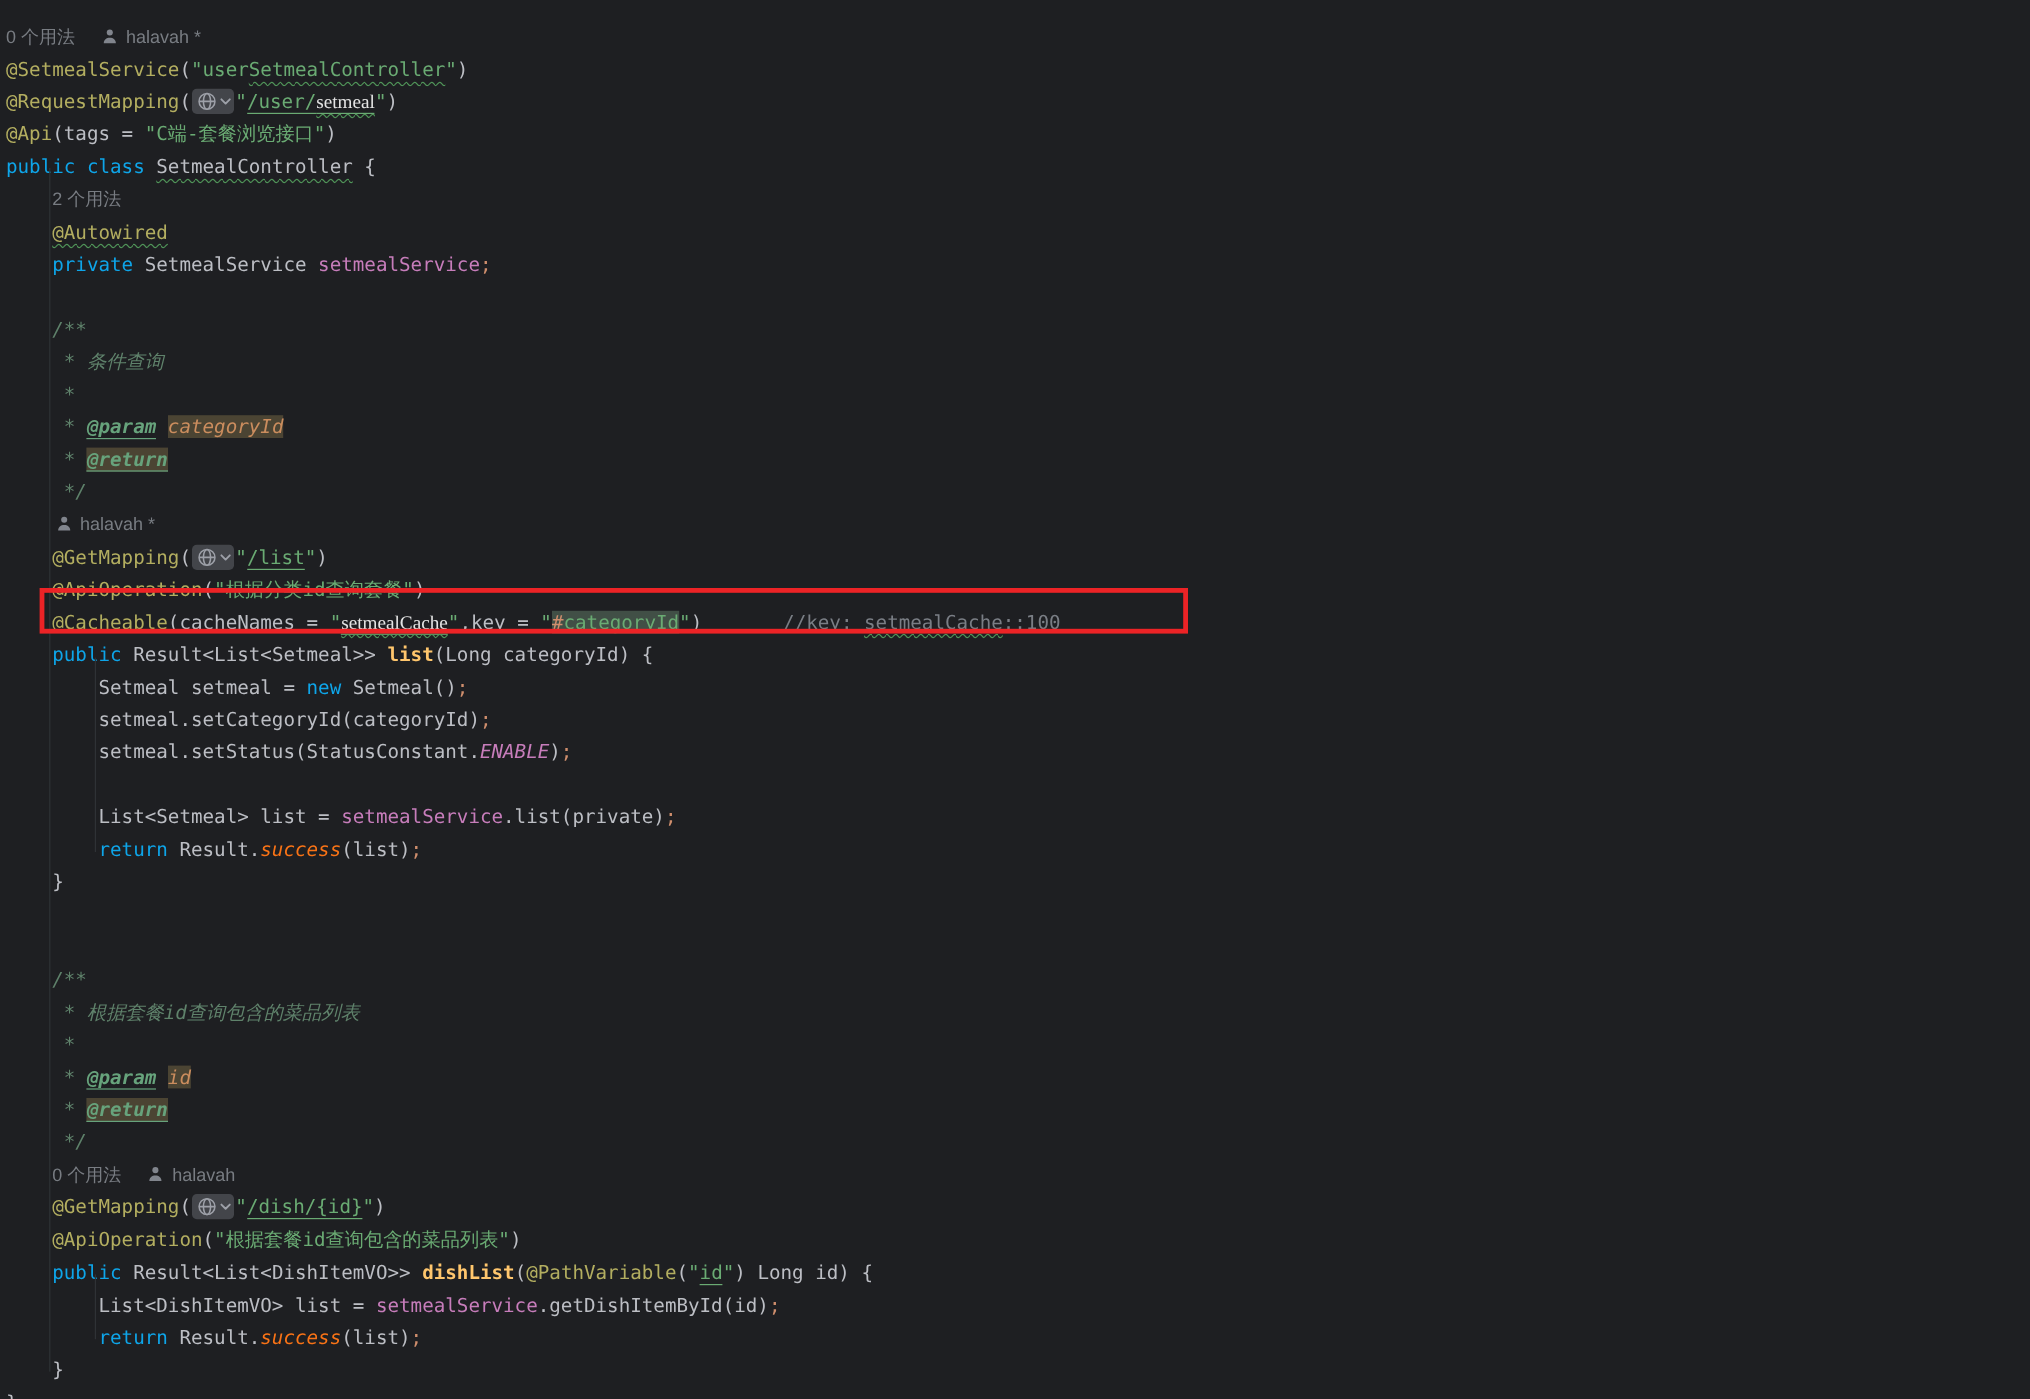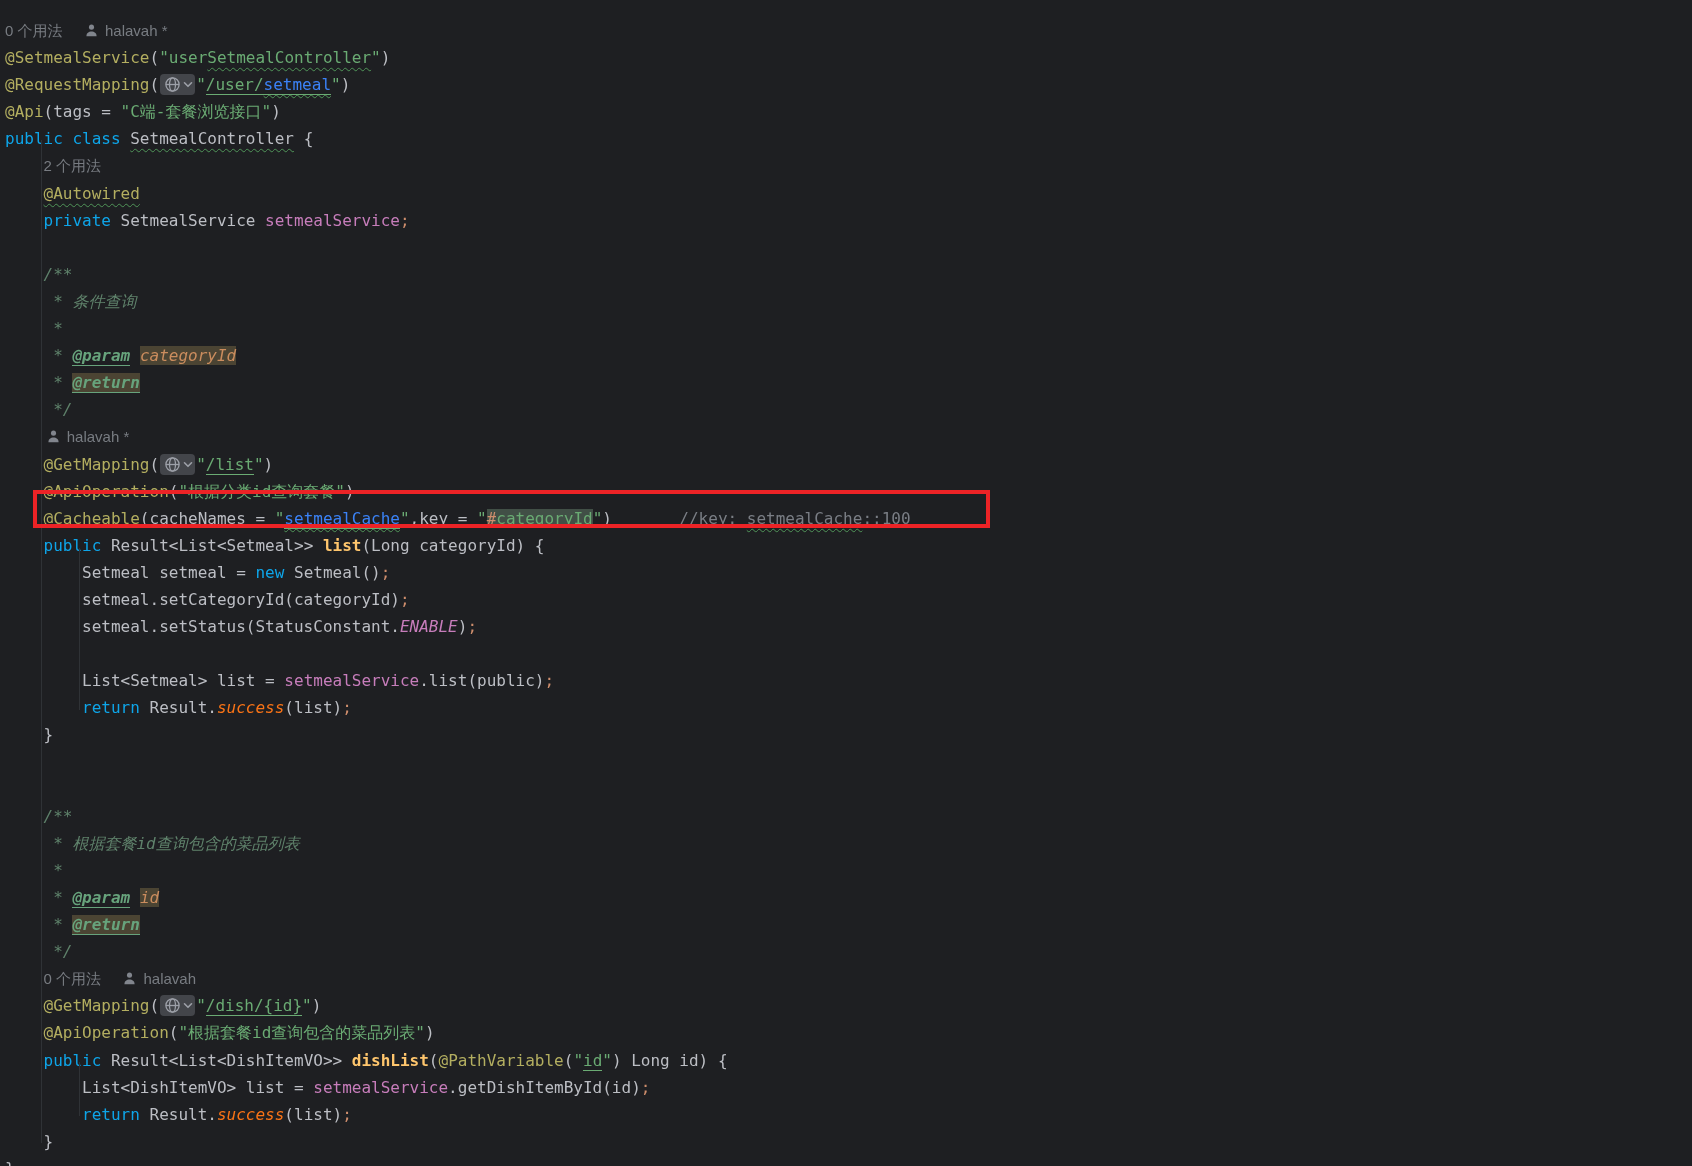--- a/index.html
+++ b/index.html
@@ -18,21 +18,21 @@
   .line { height:27.1px; line-height:27.1px; white-space:pre; }
   .t-hint { font-family:"Liberation Sans","DejaVu Sans",sans-serif; font-size:15px; color:#787c82; }
   .t-ann { color:#b3ae60; }
   .t-ann-typo { color:#b3ae60; text-decoration:underline wavy 1px #4f9458; text-underline-offset:4px; text-decoration-skip-ink:none; }
   .t-kw { color:#0ea5e9; }
   .t-plain { color:#bcbec4; }
   .t-plain-typo { color:#bcbec4; text-decoration:underline wavy 1px #4f9458; text-underline-offset:4px; text-decoration-skip-ink:none; }
   .t-str { color:#6aab73; }
   .t-str-typo { color:#6aab73; text-decoration:underline wavy 1px #4f9458; text-underline-offset:4px; text-decoration-skip-ink:none; }
   .t-str-link { color:#6aab73; border-bottom:1px solid #6aab73; }
-  .t-str-link-typo { color:#3b82f6; border-bottom:1px solid #6aab73; text-decoration:underline wavy 1px #4f9458; text-underline-offset:4px; text-decoration-skip-ink:none; }
+  .t-str-link-typo { color:#e5e5e5; border-bottom:1px solid #6aab73; text-decoration:underline wavy 1px #4f9458; text-underline-offset:4px; text-decoration-skip-ink:none;font-family:Liberation Serif, serif; }
   .t-semi { color:#cf8e6d; }
   .t-comment { color:#7a7e85; }
   .t-comment-typo { color:#7a7e85; text-decoration:underline wavy 1px #4f9458; text-underline-offset:4px; text-decoration-skip-ink:none; }
   .t-doc { color:#5f826b; font-style:italic; }
   .t-doc-tag { color:#67a37c; font-weight:bold; font-style:italic; border-bottom:1px solid #67a37c; }
   .t-doc-param { color:#cb8d5e; font-style:italic; background:#4b4433; }
   .t-doc-return { color:#67a37c; font-weight:bold; font-style:italic; border-bottom:1px solid #67a37c; background:#4b4433;text-align:center; }
   .t-field { color:#c77dbb; }
   .t-static-field { color:#c77dbb; font-style:italic; }
   .t-method { color:#ffc66d; font-weight:600; }
@@ -104,21 +104,21 @@
       <path d="M24.5 8.8 L28 12.3 L31.5 8.8" stroke-width="1.6" stroke-linecap="round" stroke-linejoin="round"></path>
     </g>
   </svg></span><span class="t-str">"</span><span class="t-str-link">/list</span><span class="t-str">"</span><span class="t-plain">)</span></div>
     <div class="line"><span class="t-plain">    </span><span class="t-ann">@ApiOperation</span><span class="t-plain">(</span><span class="t-str">"根据分类id查询套餐"</span><span class="t-plain">)</span></div>
     <div class="line"><span class="t-plain">    </span><span class="t-ann">@Cacheable</span><span class="t-plain">(cacheNames = </span><span class="t-str">"</span><span class="t-str-link-typo">setmealCache</span><span class="t-str">"</span><span class="t-plain">,key = </span><span class="t-str">"</span><span class="t-hl-hash">#</span><span class="t-hl-name">categoryId</span><span class="t-str">"</span><span class="t-plain">)       </span><span class="t-comment">//key: </span><span class="t-comment-typo">setmealCache</span><span class="t-comment">::100</span></div>
     <div class="line"><span class="t-plain">    </span><span class="t-kw">public </span><span class="t-plain">Result&lt;List&lt;Setmeal&gt;&gt; </span><span class="t-method">list</span><span class="t-plain">(Long categoryId) {</span></div>
     <div class="line"><span class="t-plain">        Setmeal setmeal = </span><span class="t-kw">new</span><span class="t-plain"> Setmeal()</span><span class="t-semi">;</span></div>
     <div class="line"><span class="t-plain">        setmeal.setCategoryId(categoryId)</span><span class="t-semi">;</span></div>
     <div class="line"><span class="t-plain">        setmeal.setStatus(StatusConstant.</span><span class="t-static-field">ENABLE</span><span class="t-plain">)</span><span class="t-semi">;</span></div>
     <div class="line"></div>
-    <div class="line"><span class="t-plain">        List&lt;Setmeal&gt; list = </span><span class="t-field">setmealService</span><span class="t-plain">.list(public)</span><span class="t-semi">;</span></div>
+    <div class="line"><span class="t-plain">        List&lt;Setmeal&gt; list = </span><span class="t-field">setmealService</span><span class="t-plain">.list(private)</span><span class="t-semi">;</span></div>
     <div class="line"><span class="t-plain">        </span><span class="t-kw">return</span><span class="t-plain"> Result.</span><span class="t-static-method">success</span><span class="t-plain">(list)</span><span class="t-semi">;</span></div>
     <div class="line"><span class="t-plain">    }</span></div>
     <div class="line"></div>
     <div class="line"></div>
     <div class="line"><span class="t-plain">    </span><span class="t-doc">/**</span></div>
     <div class="line"><span class="t-plain">     </span><span class="t-doc">* 根据套餐id查询包含的菜品列表</span></div>
     <div class="line"><span class="t-plain">     </span><span class="t-doc">*</span></div>
     <div class="line"><span class="t-plain">     </span><span class="t-doc">* </span><span class="t-doc-tag">@param</span><span class="t-doc"> </span><span class="t-doc-param">id</span></div>
     <div class="line"><span class="t-plain">     </span><span class="t-doc">* </span><span class="t-doc-return">@return</span></div>
     <div class="line"><span class="t-plain">     </span><span class="t-doc">*/</span></div>

